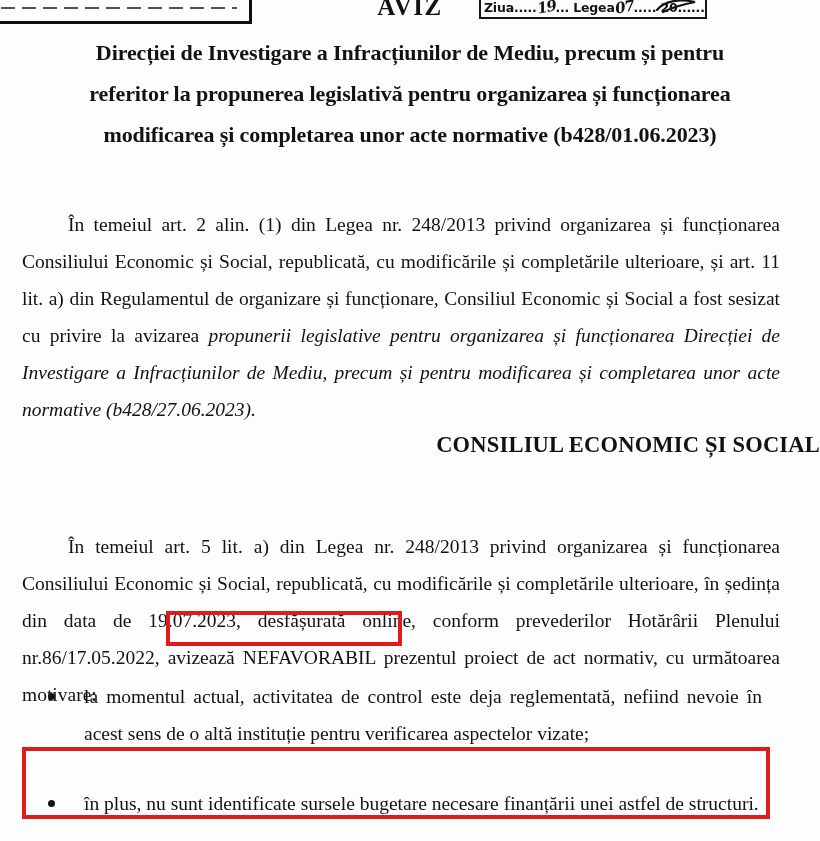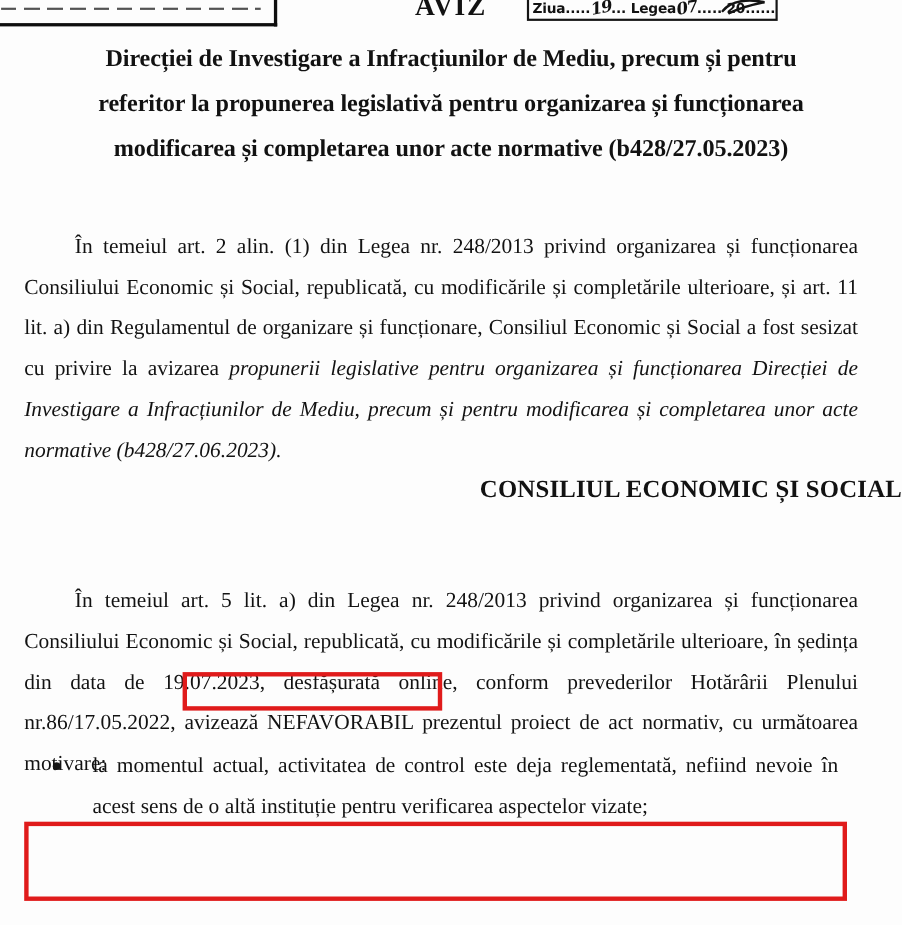--- a/index.html
+++ b/index.html
@@ -179,30 +179,34 @@
     </div>
     <svg id="stamp-scribble" viewBox="0 0 46 17">
       <path d="M2 12 C10 2, 26 1, 40 4 C30 6, 18 9, 8 14" fill="none" stroke="#141414" stroke-width="2.2" stroke-linecap="round"></path>
     </svg>
   </div>
 </div>
 
 <div id="headline">
   <div>Direcției de Investigare a Infracțiunilor de Mediu, precum și pentru</div>
   <div>referitor la propunerea legislativă pentru organizarea și funcționarea</div>
-  <div>modificarea și completarea unor acte normative (b428/27.05.2023)</div>
+  <div>modificarea și completarea unor acte normative (b428/01.06.2023)</div>
 </div>
 
 <p class="para" id="para-1"><span class="indent"></span><span>În temeiul art. 2 alin. (1) din Legea nr. 248/2013 privind organizarea și funcționarea Consiliului Economic și Social, republicată, cu modificările și completările ulterioare, și art. 11 lit. a) din Regulamentul de organizare și funcționare, Consiliul Economic și Social a fost sesizat cu privire la avizarea </span><span class="it">propunerii legislative pentru organizarea și funcționarea Direcției de Investigare a Infracțiunilor de Mediu, precum și pentru modificarea și completarea unor acte normative (b428/27.06.2023).</span></p>
 
 <div id="section-heading">CONSILIUL ECONOMIC ȘI SOCIAL</div>
 
 <p class="para" id="para-2"><span class="indent"></span><span>În temeiul art. 5 lit. a) din Legea nr. 248/2013 privind organizarea și funcționarea Consiliului Economic și Social, republicată, cu modificările și completările ulterioare, în ședința din data de 19.07.2023, desfășurată online, conform prevederilor Hotărârii Plenului nr.86/17.05.2022, </span><span>avizează </span><span class="bold">NEFAVORABIL</span><span> prezentul proiect de act normativ, cu următoarea </span><span class="bold">motivare:</span></p>
 
 <div id="nefavorabil-box"></div>
 <div id="structuri-box"></div>
 
 <ul id="bullet-list">
   <li>
     <span class="bullet-dot"></span>
     <span>la momentul actual, activitatea de control este deja reglementată, nefiind nevoie în acest sens de o altă instituție pentru verificarea aspectelor vizate;</span>
   </li>
+  <li>
+    <span class="bullet-dot"></span>
+    <span>în plus, nu sunt identificate sursele bugetare necesare finanțării unei astfel de structuri.</span>
+  </li>
 </ul>
 
 </body></html>

